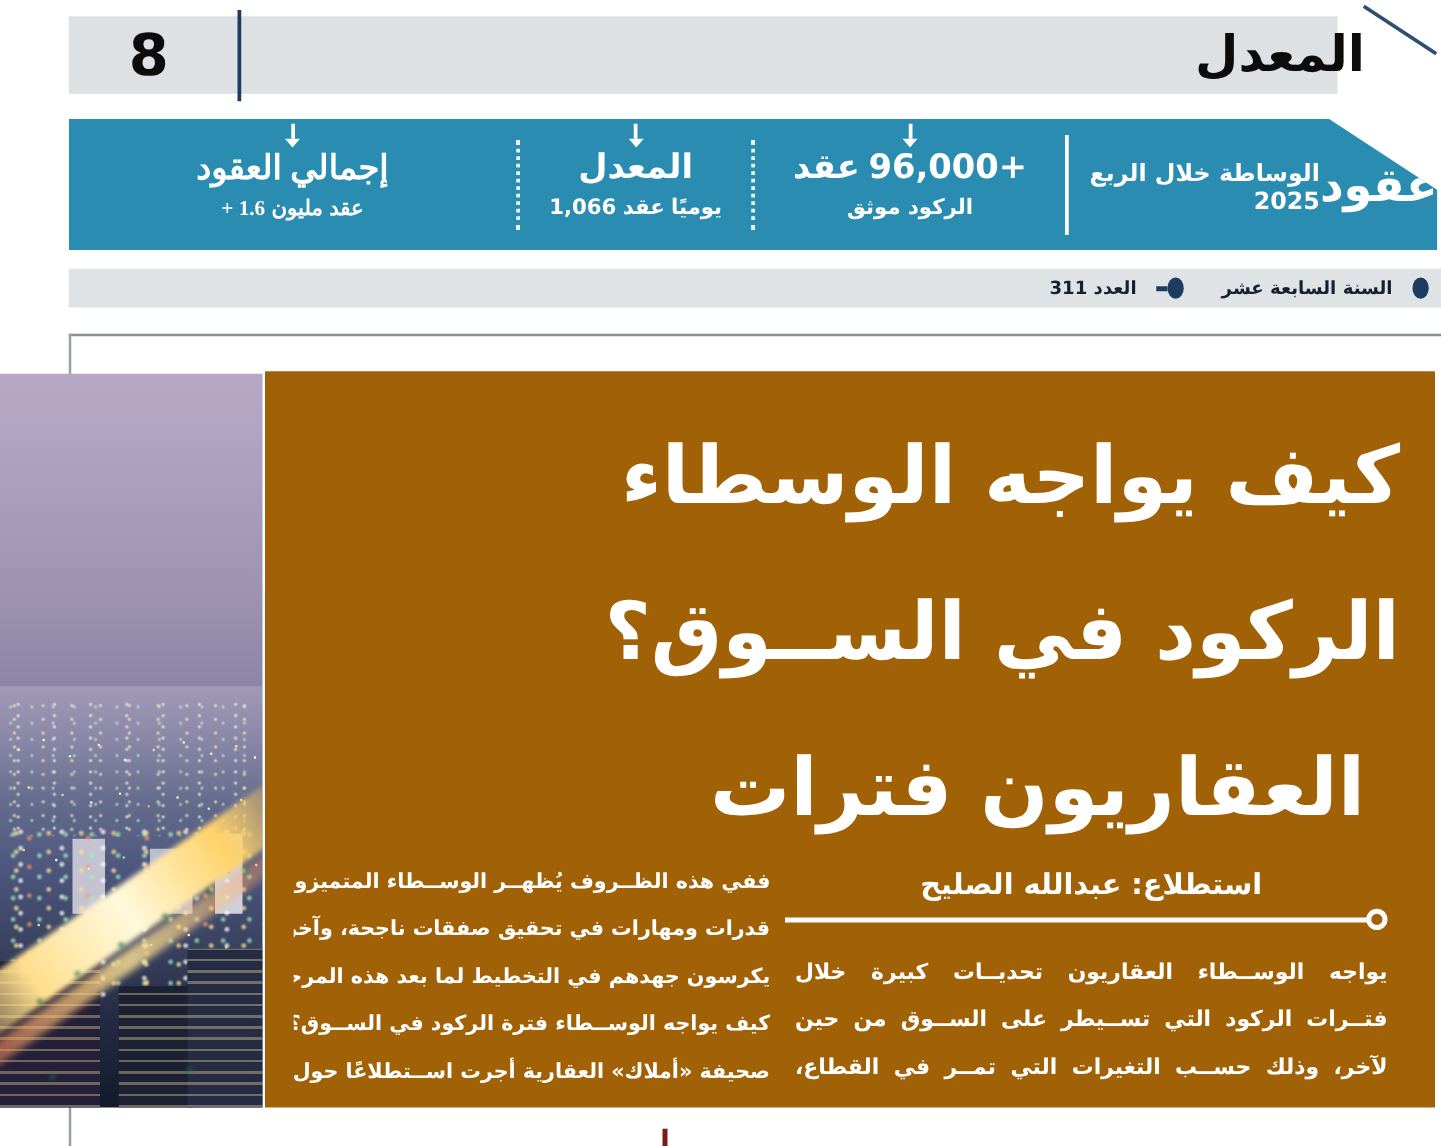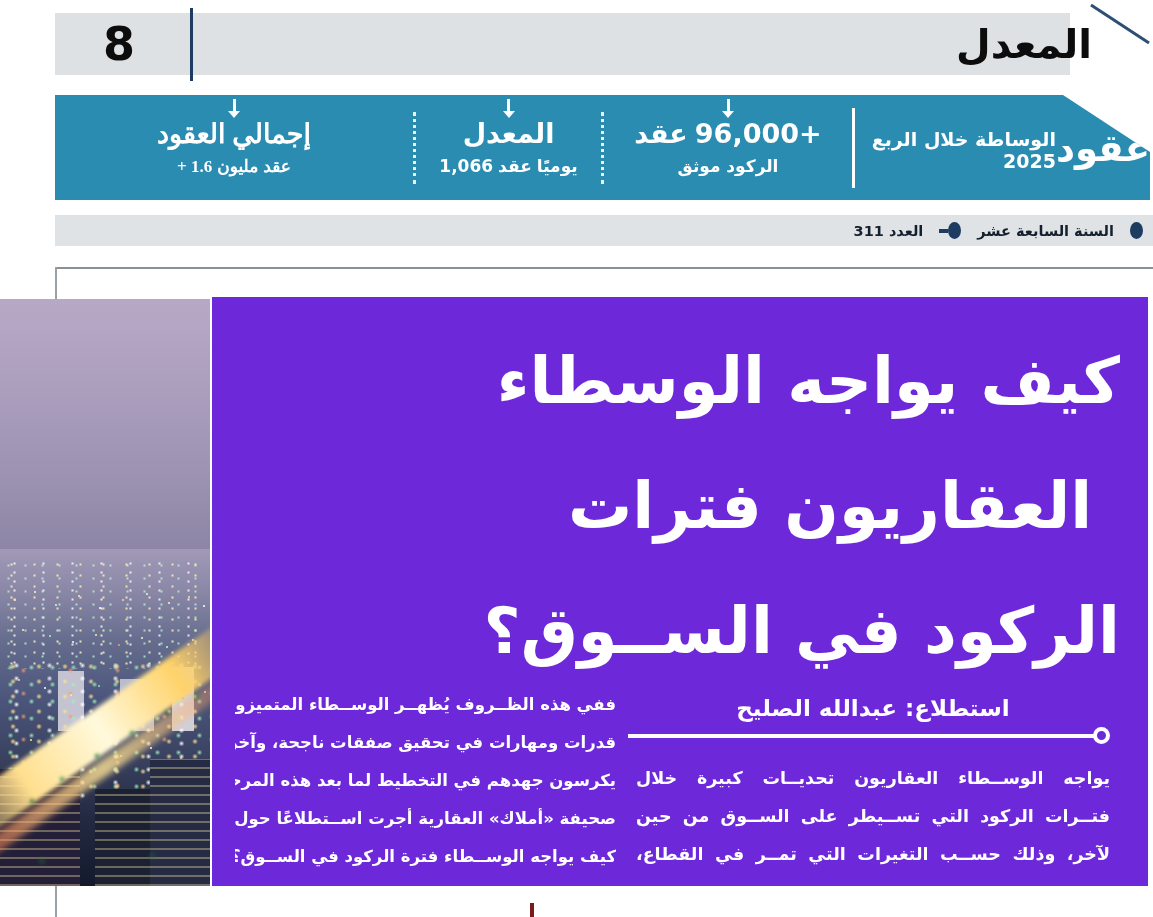--- a/index.html
+++ b/index.html
@@ -35,21 +35,21 @@
   .s-l1{font-size:27px;font-weight:bold;line-height:32px;}
   .s-l2{font-size:17px;font-weight:bold;margin-top:6px;gap:5px;}
 
   
   .issue-bar{position:absolute;left:55px;top:215px;width:1098px;height:31px;background:#dfe3e6;
              display:flex;direction:rtl;align-items:center;gap:16px;padding:0 10px 0 0;box-sizing:border-box;
              font-size:14.5px;font-weight:bold;color:#15202e;}
   .bullet{width:13px;height:17px;border-radius:50%;background:#1d3c5f;flex:0 0 auto;}
   .bullet-dash{display:flex;direction:rtl;align-items:center;flex:0 0 auto;}
   .bullet-dash .dash{width:9px;height:4px;background:#1d3c5f;}
-  .issue-text{direction:rtl;white-space:nowrap;}
+  .issue-text{direction:rtl;white-space:nowrap;margin-left:14px;}
 
   
   .h-rule{position:absolute;left:55px;top:267px;width:1098px;height:2px;background:#8a9094;}
   .v-rule{position:absolute;left:55px;top:267px;width:2px;height:650px;background:#9aa0a4;}
 
   
   .photo{position:absolute;left:0;top:299px;width:210px;height:587px;overflow:hidden;
          background:linear-gradient(180deg,#b7a9c6 0%,#ab9ebd 16%,#9d92b2 30%,#8d86a6 42%,
                     #7b7a9b 50%,#666d8e 58%,#4c567c 68%,#3a4260 78%,#242a42 88%,#141a2c 100%);}
   .ph-far-lights{position:absolute;left:0;top:260px;width:210px;height:110px;opacity:.9;
@@ -91,21 +91,21 @@
       transform:rotate(-35deg);transform-origin:left center;filter:blur(3px);
       background:linear-gradient(90deg,rgba(255,120,70,.5),rgba(255,230,150,.8),rgba(255,120,70,.3));}
   .ph-trees{position:absolute;left:0;top:0;width:4px;height:4px;border-radius:50%;filter:blur(1px);
       box-shadow:30px 500px 3px #1f7a3c,60px 478px 3px #2a8a48,95px 455px 3px #1f7a3c,
                  130px 432px 3px #2a8a48,165px 412px 3px #1f7a3c,195px 395px 3px #2a8a48,
                  150px 555px 4px #1c6f38,40px 560px 4px #237f42;}
   .ph-haze{position:absolute;left:0;top:250px;width:210px;height:90px;
       background:linear-gradient(180deg,rgba(200,190,215,.35),rgba(200,190,215,0));}
 
   
-  .article-box{position:absolute;left:212px;top:297px;width:936px;height:589px;background:#6d28d9;
+  .article-box{position:absolute;left:212px;top:297px;width:936px;height:589px;background:#a16207;
                direction:rtl;color:#fff;}
   .headline{position:absolute;top:22px;right:28px;width:580px;text-align:center;
             font-size:64px;font-weight:bold;line-height:125px;white-space:nowrap;}
   .byline{position:absolute;top:398px;right:38px;width:474px;text-align:center;
           font-size:23px;font-weight:bold;}
   .byline-rule{position:absolute;top:430px;right:38px;width:482px;height:17px;}
   .byline-rule .line{position:absolute;left:0;right:14px;top:7px;height:4px;background:#fff;}
   .byline-rule .ring{position:absolute;right:0;top:0;width:17px;height:17px;box-sizing:border-box;
                      border:4px solid #fff;border-radius:50%;}
   .col{position:absolute;font-weight:bold;}
@@ -202,37 +202,37 @@
     <div class="ph-bld b2"></div>
     <div class="ph-bld b3"></div>
     <div class="ph-highway"></div>
     <div class="ph-highway2"></div>
     <div class="ph-trees"></div>
   </div>
 
   <article class="article-box">
     <div class="headline">
         <div>كيف يواجه الوسطاء</div>
+        <div>الركود في الســوق؟</div>
         <div>العقاريون فترات</div>
-        <div>الركود في الســوق؟</div>
       </div>
     <div class="byline">استطلاع: عبدالله الصليح</div>
     <div class="byline-rule">
       <span class="line"></span>
       <span class="ring"></span>
     </div>
     <div class="col col-right">
         <div>يواجه الوســطاء العقاريون تحديــات كبيرة خلال</div>
         <div>فتــرات الركود التي تســيطر على الســوق من حين</div>
         <div>لآخر، وذلك حســب التغيرات التي تمــر في القطاع،</div>
       </div>
     <div class="col col-left">
         <div>ففي هذه الظــروف يُظهــر الوســطاء المتميزون</div>
         <div>قدرات ومهارات في تحقيق صفقات ناجحة، وآخرون</div>
         <div>يكرسون جهدهم في التخطيط لما بعد هذه المرحلة.</div>
+        <div>كيف يواجه الوســطاء فترة الركود في الســوق؟</div>
         <div>صحيفة «أملاك» العقارية أجرت اســتطلاعًا حول</div>
-        <div>كيف يواجه الوســطاء فترة الركود في الســوق؟</div>
       </div>
   </article>
 
   <div class="red-tick"></div>
 
 </div>
 
 </body></html>

